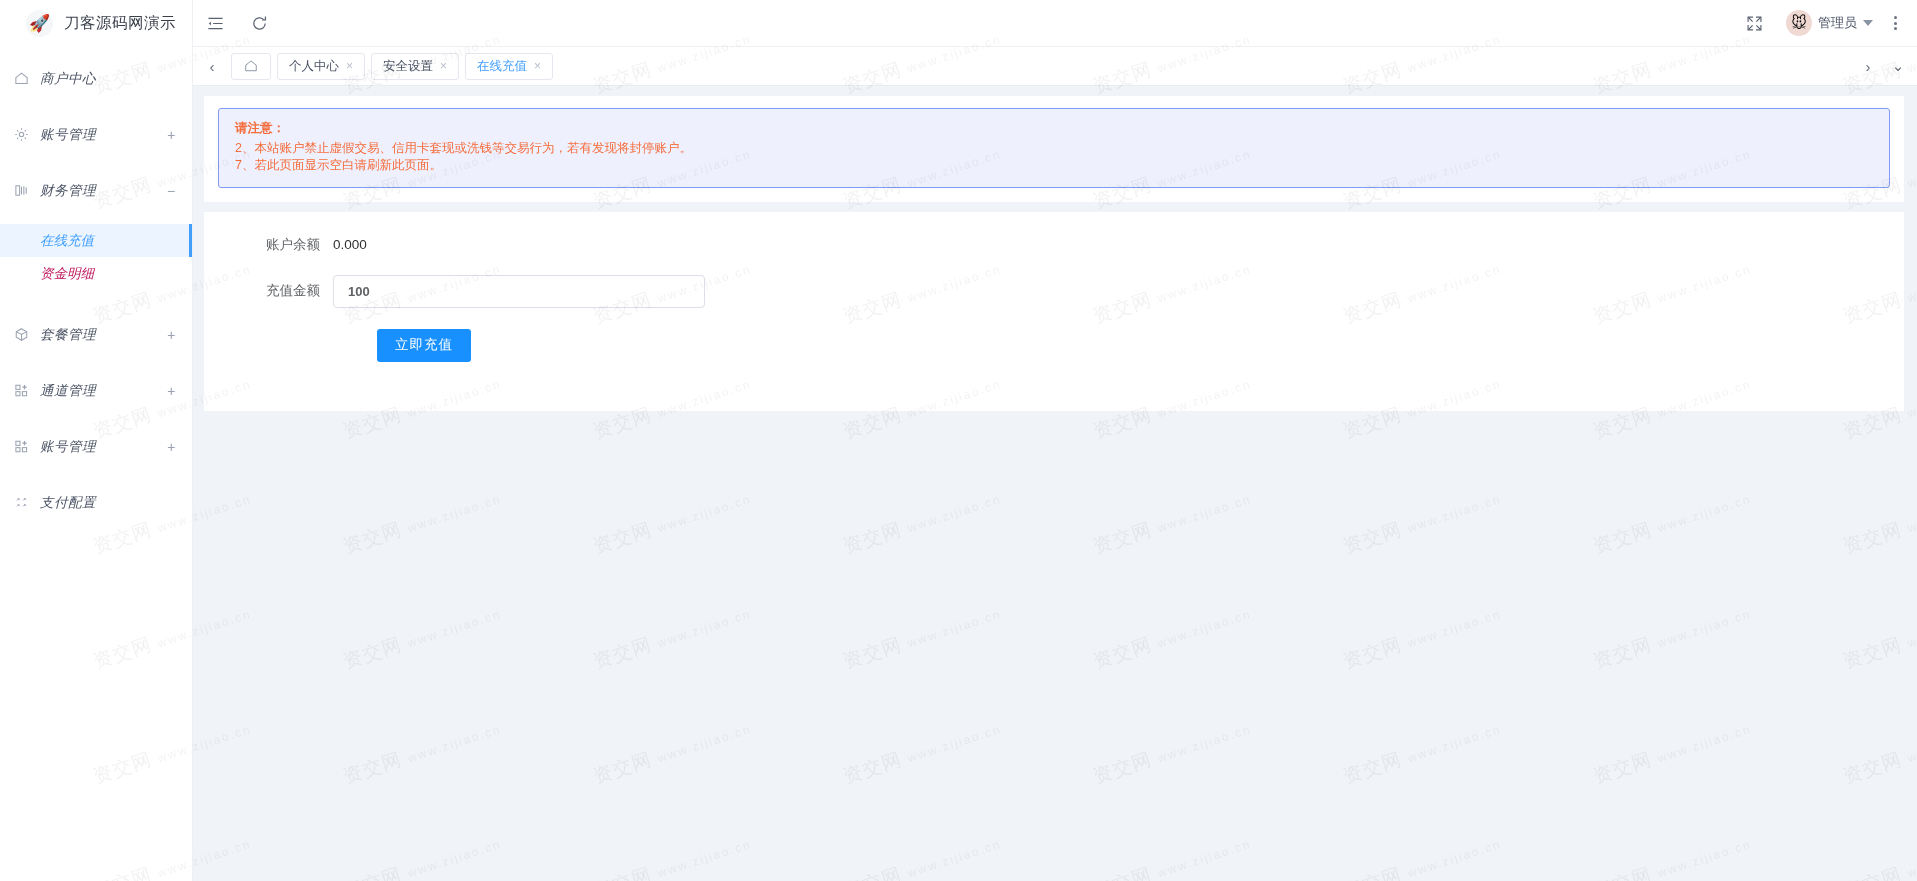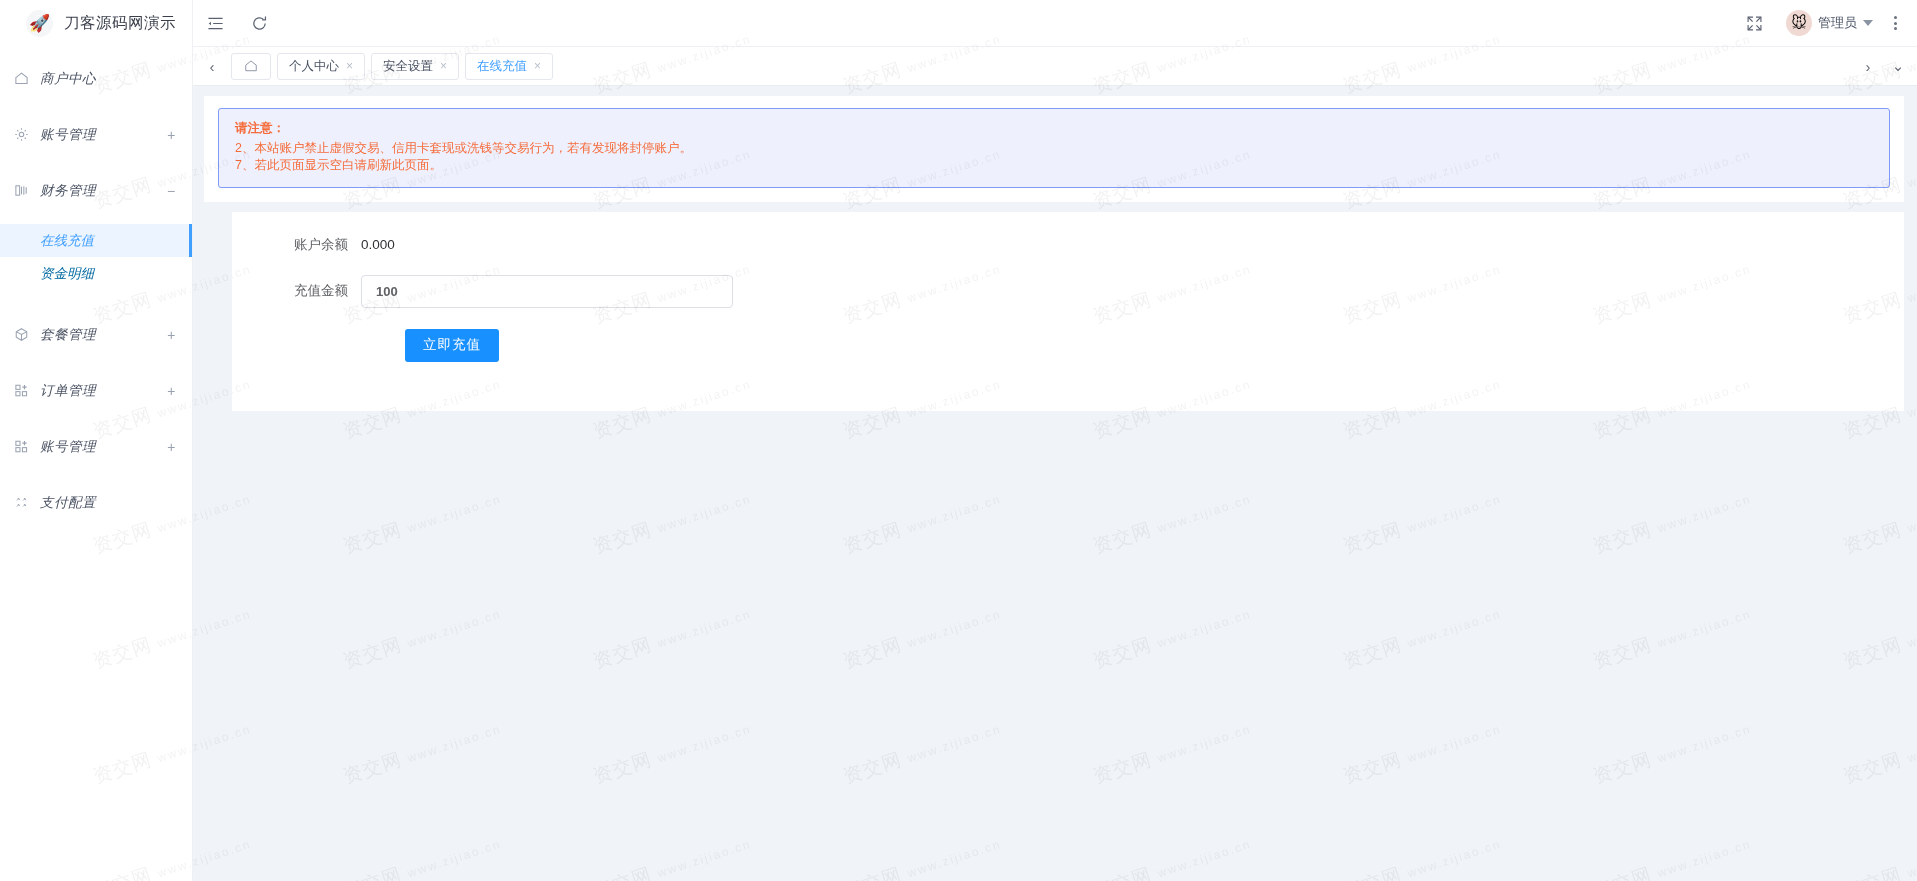--- a/index.html
+++ b/index.html
@@ -67,21 +67,21 @@
   .menu-item .mi-icon {
     width: 26px; display: flex; align-items: center; justify-content: flex-start;
     color: #9aa2b1; flex: 0 0 26px;
   }
   .menu-item .mi-label { flex: 1; letter-spacing: .5px; }
   .menu-item .mi-expand { color: #9aa2b1; font-size: 14px; width: 14px; text-align: center; }
   .submenu-item {
     height: 33px;
     display: flex; align-items: center;
     padding-left: 40px;
-    font-size: 13.5px; color: #0369a1;
+    font-size: 13.5px; color: #be185d;
     cursor: pointer;
   }
   .submenu-item.active {
     background: #ecf5ff;
     color: #409eff;
     border-right: 3px solid #409eff;
   }
   .menu-gap { height: 11px; }
 
   
@@ -173,21 +173,21 @@
     color: #f56c3c;
     font-size: 12.5px;
     line-height: 17.5px;
   }
   .notice .n-head { font-weight: bold; margin-bottom: 2px; }
 
   .panel2 {
     background: #fff;
     margin-top: 10px;
     padding: 24px 0 28px 0;
-    position: relative; z-index: 20; margin-left: 28px;
+    position: relative; z-index: 20;
   }
   .form-row {
     display: flex; align-items: center;
     margin-bottom: 21px;
     padding-left: 44px;
   }
   .form-label {
     width: 72px; text-align: right;
     font-size: 13.5px; color: #606266;
     margin-right: 13px; flex: 0 0 72px;
@@ -294,21 +294,21 @@
 
       <div class="menu-item">
         <span class="mi-icon">
           <svg width="15" height="15" viewBox="0 0 16 16" fill="none" stroke="#9aa2b1" stroke-width="1.1">
             <rect x="2" y="2.4" width="4.4" height="4.4"></rect>
             <rect x="2" y="9.2" width="4.4" height="4.4"></rect>
             <rect x="9" y="9.2" width="4.4" height="4.4"></rect>
             <path d="M11.2 2 v4.6 M8.9 4.3 h4.6" stroke-width="1.3"></path>
           </svg>
         </span>
-        <span class="mi-label">订单管理</span>
+        <span class="mi-label">通道管理</span>
         <span class="mi-expand">+</span>
       </div>
 
       <div class="menu-gap"></div>
 
       <div class="menu-item">
         <span class="mi-icon">
           <svg width="15" height="15" viewBox="0 0 16 16" fill="none" stroke="#9aa2b1" stroke-width="1.1">
             <rect x="2" y="2.4" width="4.4" height="4.4"></rect>
             <rect x="2" y="9.2" width="4.4" height="4.4"></rect>

